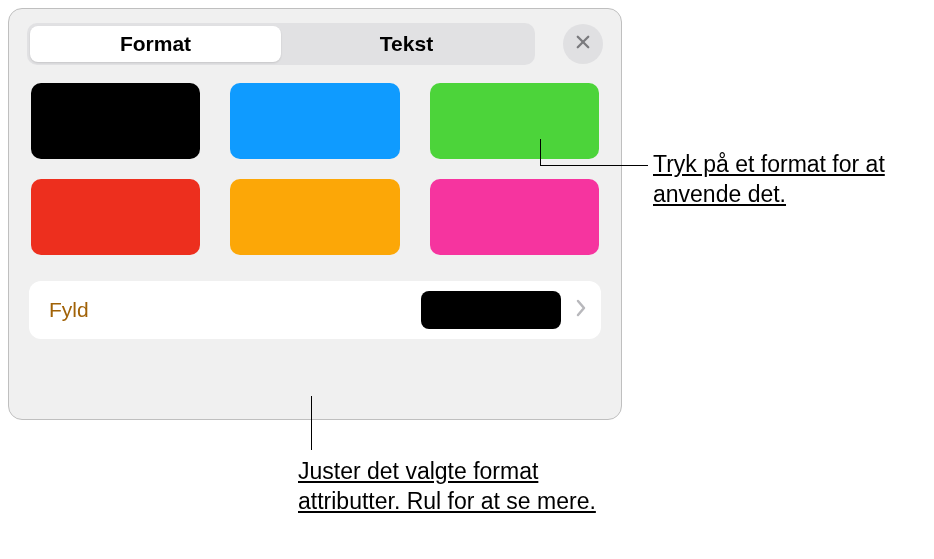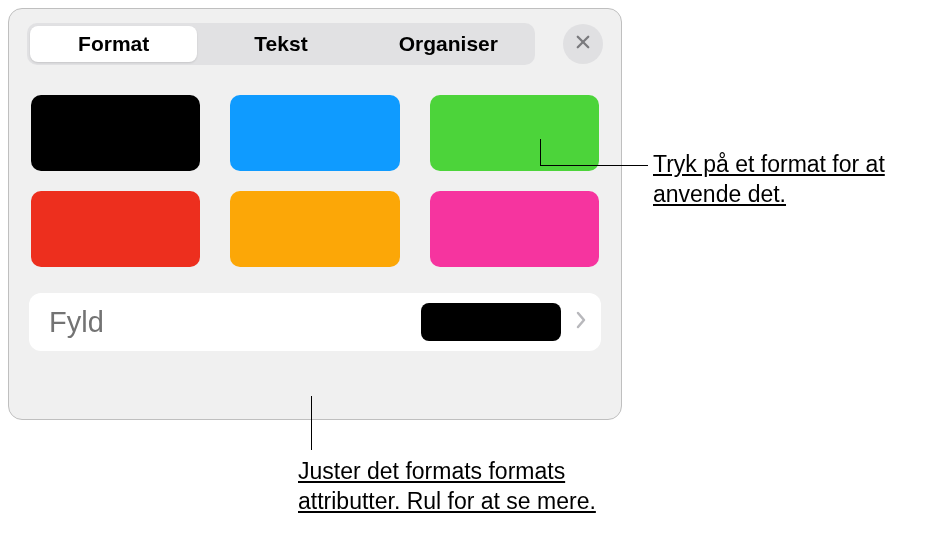--- a/index.html
+++ b/index.html
@@ -22,21 +22,21 @@
       height: 412px;
       background: #f0f0f0;
       border: 1px solid #bfbfbf;
       border-radius: 14px;
       padding: 14px 18px 16px 18px;
     }
     .header-row {
       display: flex;
       align-items: center;
       gap: 28px;
-      margin-bottom: 30px;
+      margin-bottom: 18px;
     }
     .tab-bar {
       flex: 1;
       display: flex;
       background: #e1e1e3;
       border-radius: 10px;
       padding: 3px;
       height: 42px;
     }
     .tab {
@@ -87,22 +87,22 @@
       border-radius: 12px;
       height: 58px;
       display: flex;
       align-items: center;
       padding: 0 14px 0 20px;
       cursor: pointer;
       margin: 0 2px;
     }
     .fill-label {
       flex: 1;
-      font-size: 29px;
-      color: #737373;
+      font-size: 21px;
+      color: #a16207;
     }
     .fill-preview {
       width: 140px;
       height: 38px;
       border-radius: 8px;
       margin-right: 14px;
     }
     .chevron {
       color: #b8b8bc;
     }
@@ -155,23 +155,20 @@
 
 <div class="panel">
 
   <div class="header-row">
     <div class="tab-bar">
       <div class="tab active">
         <span>Format</span>
       </div>
       <div class="tab">
         <span>Tekst</span>
-      </div>
-      <div class="tab">
-        <span>Organiser</span>
       </div>
     </div>
     <div class="close-btn">
       <span>
         <svg viewBox="0 0 24 24" fill="none" stroke="#7a7a7e" stroke-width="3" stroke-linecap="round">
           <line x1="5" y1="5" x2="19" y2="19"></line>
           <line x1="19" y1="5" x2="5" y2="19"></line>
         </svg>
       </span>
     </div>
@@ -196,13 +193,13 @@
     </span>
   </div>
 
 </div>
 
 <div class="leader leader-1v"></div>
 <div class="leader leader-1h"></div>
 <div class="callout callout-1">Tryk på et format for at anvende det.</div>
 
 <div class="leader leader-2v"></div>
-<div class="callout callout-2">Juster det formats formats attributter. Rul for at se mere.</div>
+<div class="callout callout-2">Juster det valgte format attributter. Rul for at se mere.</div>
 
 </body></html>

